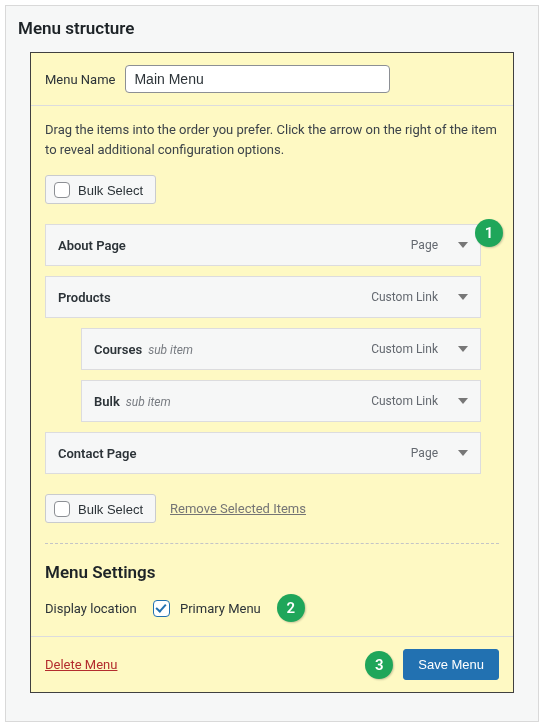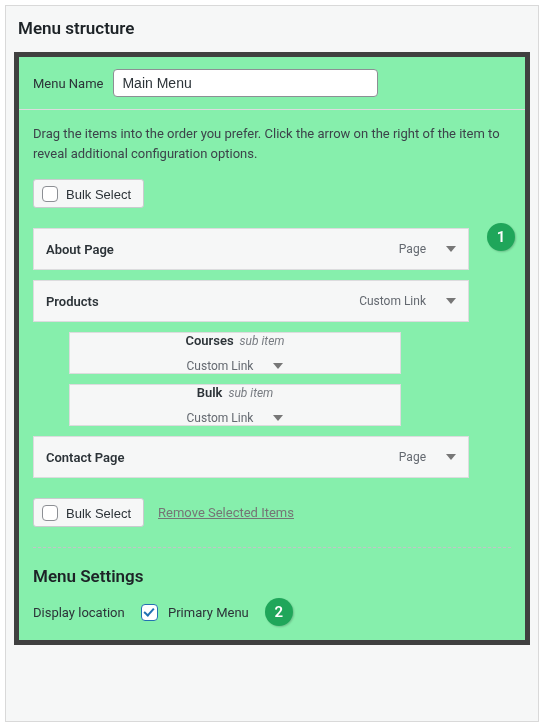--- a/index.html
+++ b/index.html
@@ -17,23 +17,23 @@
     background: #f6f7f7;
     height: 100%;
   }
   h1.page-title {
     font-size: 17px;
     font-weight: 600;
     padding: 12px 12px 14px 12px;
     color: #1d2327;
   }
   .panel {
-    background: #86efac;
-    border: 5px solid #404040;
-    margin: 0 8px;
+    background: #fef9c3;
+    border: 1px solid #404040;
+    margin: 0 24px;
   }
   .name-row {
     display: flex;
     align-items: center;
     gap: 10px;
     padding: 12px 14px;
     border-bottom: 1px solid #dcdcde;
   }
   .name-row label { font-size: 13px; color: #2c3338; }
   .name-input {
@@ -94,22 +94,21 @@
     justify-content: space-between;
     background: #f6f7f7;
     border: 1px solid #dcdcde;
     height: 42px;
     padding: 0 12px;
     margin-bottom: 10px;
     width: 436px;
   }
   .menu-item.indent {
     margin-left: 36px;
-    width: 332px;
-    flex-direction: column;
+    width: 400px;
   }
   .item-left {
     display: flex;
     align-items: baseline;
     gap: 6px;
   }
   .item-title { font-weight: 600; font-size: 13px; }
   .sub-note { color: #787c82; font-style: italic; font-size: 12px; }
   .item-right {
     display: flex;
@@ -307,15 +306,22 @@
 
       <div class="setting-row">
         <span class="setting-label">Display location</span>
         <input type="checkbox" class="wp-check" checked="" style="">
         <span>Primary Menu</span>
         <span class="badge n2">2</span>
       </div>
 
     </div>
 
+    <div class="footer">
+      <a class="delete-link">Delete Menu</a>
+      <div class="footer-inner">
+        <span class="badge n3">3</span>
+        <button class="save-btn">Save Menu</button>
+      </div>
+    </div>
 
   </div>
 </div>
 
 </body></html>

